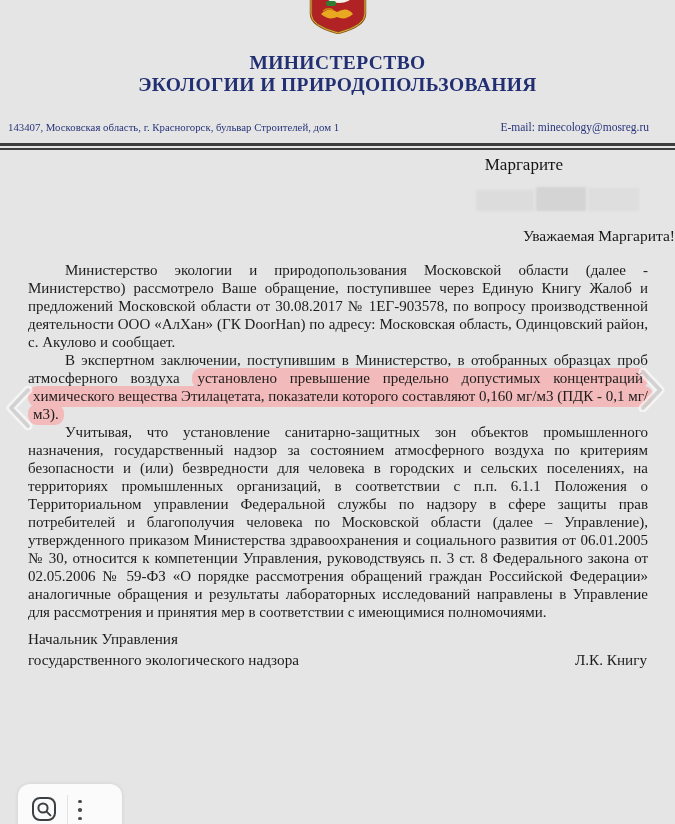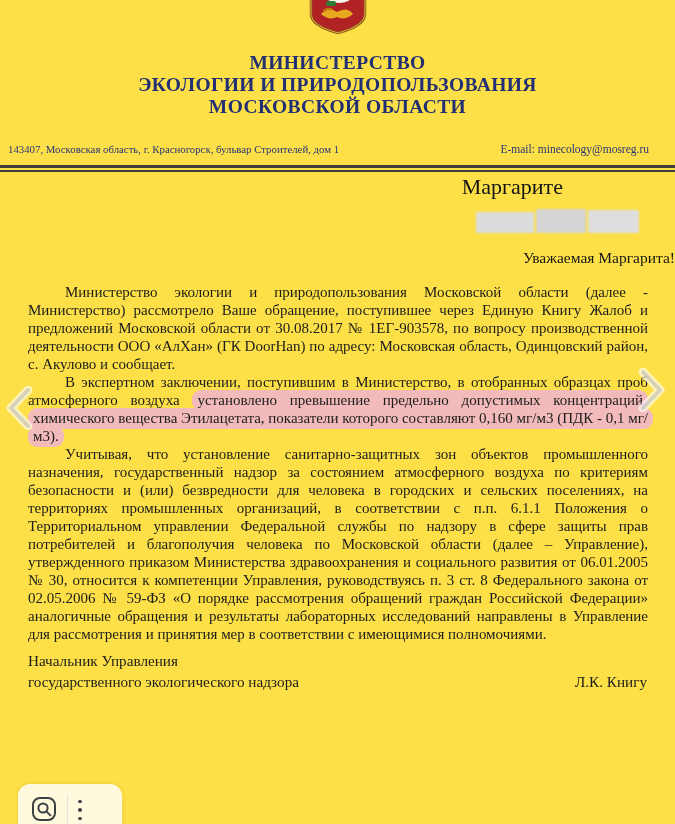--- a/index.html
+++ b/index.html
@@ -1,35 +1,35 @@
 <!DOCTYPE html>
 <html lang="ru"><head>
 <meta charset="utf-8">
 <style>
   html,body{margin:0;padding:0;}
   .page{
     position:relative;
     width:675px;height:824px;
-    background:#fde047;
+    background:#e5e5e5;
     overflow:hidden;
     font-family:"Liberation Serif","DejaVu Serif",serif;
     color:#1f1f1f;
   }
   
   .crest{position:absolute;top:-16px;left:50%;transform:translateX(-50%);z-index:1;}
   .ministry{padding-top:52px;text-align:center;font-weight:bold;
     color:#223073;font-size:19.5px;line-height:22px;letter-spacing:.4px;}
   .contact-row{display:flex;justify-content:space-between;align-items:flex-start;
     margin:25px 26px 0 8px;color:#28357a;}
   .addr{font-size:10.8px;line-height:13px;}
   .email{font-size:11.5px;line-height:13px;}
   .rule{margin-top:9px;height:2px;border-top:3px solid #3e3e3e;border-bottom:2px solid #3e3e3e;}
   
   .addressee{margin-top:5px;text-align:right;padding-right:112px;
-    font-size:22px;line-height:20px;color:#141414;}
+    font-size:17px;line-height:20px;color:#141414;}
   .redacted{position:relative;margin:15px 36px 0 auto;width:163px;height:21px;
     filter:blur(1.2px);}
   .redacted i{position:absolute;top:0;bottom:0;background:#d9d9d9;border-radius:1px;}
   .redacted i:nth-child(1){left:0;width:58px;background:#dcdcdc;}
   .redacted i:nth-child(2){left:60px;width:50px;background:#d4d4d4;top:-3px;}
   .redacted i:nth-child(3){left:112px;width:51px;background:#dedede;top:-2px;}
   
   .salutation{margin-top:16px;text-align:right;font-size:15.5px;color:#171717;}
   .body{margin:16px 27px 0 28px;font-size:15px;line-height:18px;
     text-align:justify;color:#1c1c1c;}
@@ -68,21 +68,20 @@
       <path d="M20 6 q6 -6 12 -2 q7 -4 9 3 l-3 6 -16 2 z" fill="#ffffff"></path>
       <rect x="17" y="17" width="10" height="5" rx="2" fill="#2e7d32"></rect>
       <path d="M12 30 q8 -8 16 -2 q10 -6 16 2 q-8 7 -16 3 q-8 4 -16 -3 z" fill="#e8a820"></path>
       <path d="M14 27 q5 -4 10 -1" stroke="#c8860f" stroke-width="1.5" fill="none"></path>
     </svg>
   </div>
 
   <div class="ministry">
     <div>МИНИСТЕРСТВО</div>
     <div>ЭКОЛОГИИ И ПРИРОДОПОЛЬЗОВАНИЯ</div>
-    <div>МОСКОВСКОЙ ОБЛАСТИ</div>
   </div>
 
   <div class="contact-row">
     <div class="addr">
       <div>143407, Московская область, г. Красногорск, бульвар Строителей, дом 1</div>
     </div>
     <div class="email">E-mail: minecology@mosreg.ru</div>
   </div>
 
   <div class="rule"></div>

